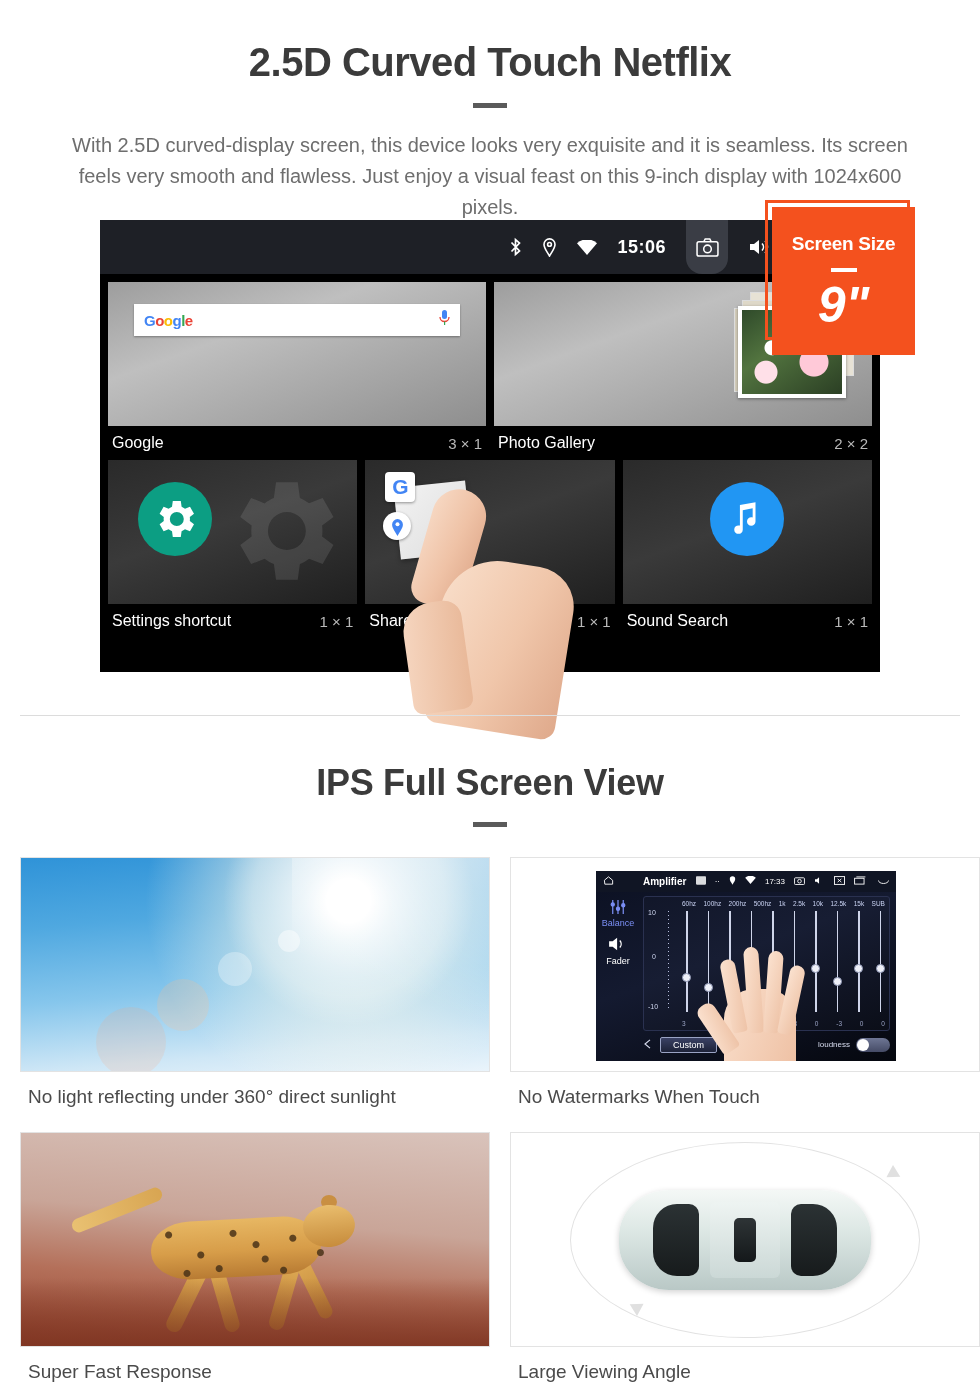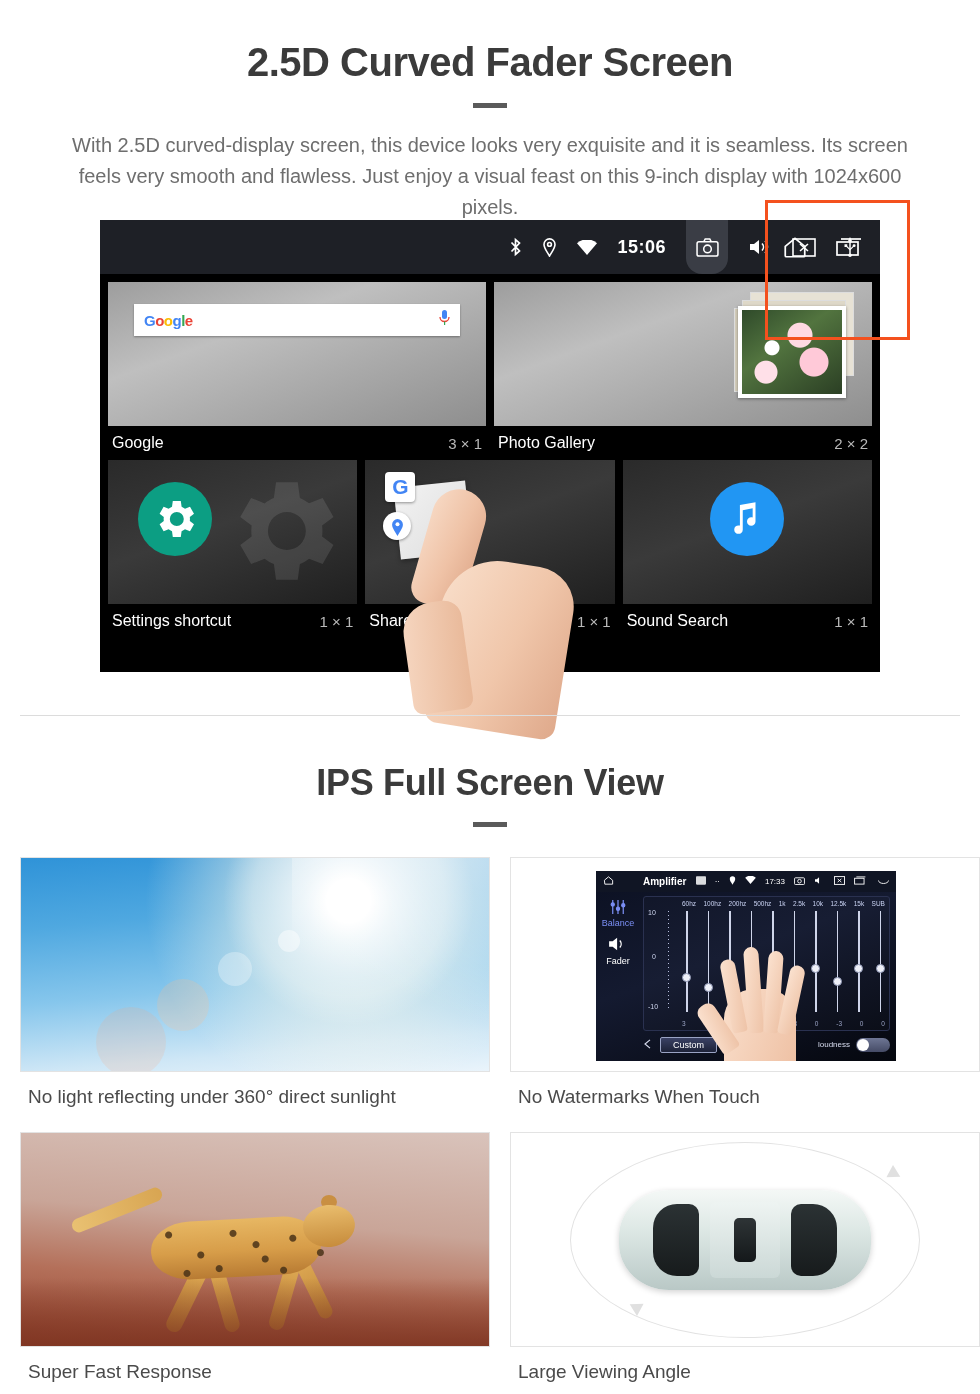--- a/index.html
+++ b/index.html
@@ -506,21 +506,21 @@
     border-right: 12px solid #e0e0e0;
     border-top: 7px solid transparent; border-bottom: 7px solid transparent;
     transform: rotate(28deg);
   }
 </style>
 </head>
 <body>
 
 <section class="sec1">
 
-  <h1 class="h1">2.5D Curved Fader Screen</h1>
+  <h1 class="h1">2.5D Curved Touch Netflix</h1>
   <div class="rule"></div>
   <p class="lead">With 2.5D curved-display screen, this device looks very exquisite and it is seamless. Its screen feels very smooth and flawless. Just enjoy a visual feast on this 9-inch display with 1024x600 pixels.</p>
 
   <div class="device">
 
     <div class="statusbar">
       <div class="sb-left">
         <span class="sb-ico">
           <svg width="26" height="26" viewBox="0 0 24 24" fill="none" stroke="#fff" stroke-width="1.6">
             <path d="M3 11.5 12 4l9 7.5V20a1 1 0 0 1-1 1H4a1 1 0 0 1-1-1z"></path>
@@ -689,20 +689,25 @@
     </div>
   </div>
 
   <div class="hand">
     <div class="finger"></div>
     <div class="palm"></div>
     <div class="thumb"></div>
   </div>
 
   <div class="badge-outline"></div>
+  <div class="badge">
+    <div class="badge-t">Screen Size</div>
+    <div class="badge-rule"></div>
+    <div class="badge-n">9"</div>
+  </div>
 
   <div class="divider"></div>
 </section>
 
 <section class="sec2">
   <h2 class="h2">IPS Full Screen View</h2>
   <div class="rule"></div>
 
   <div class="cards">
 

